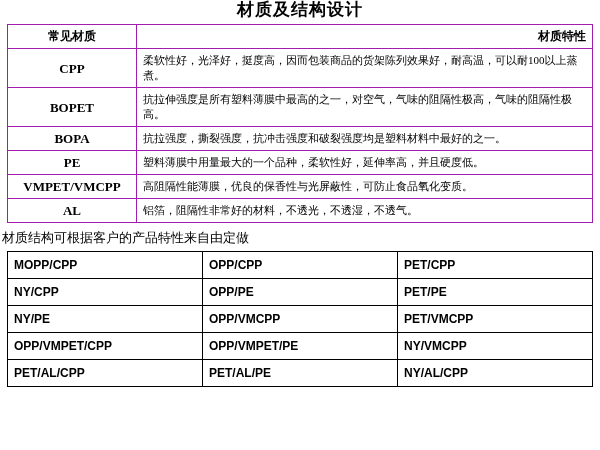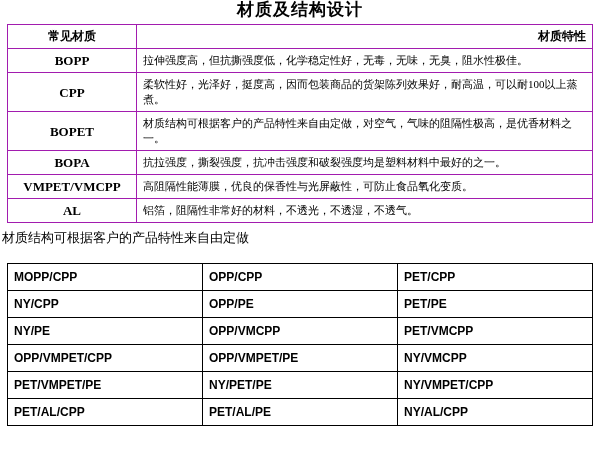--- a/index.html
+++ b/index.html
@@ -62,21 +62,21 @@
     font-size: 11px;
   }
   .sub-note {
     font-size: 13px;
     padding: 7px 4px 5px 2px;
     line-height: 16px;
   }
   table.combos {
     border-collapse: collapse;
     width: 586px;
-    margin: 12px auto;
+    margin: 0 auto;
     table-layout: fixed;
   }
   table.combos td {
     border: 1px solid #000000;
     padding: 4px 6px;
     font-size: 12px;
     font-weight: bold;
     height: 18px;
     line-height: 16px;
     vertical-align: middle;
@@ -91,34 +91,34 @@
 
   <table class="mat">
     <thead>
       <tr>
         <th class="col-name">常见材质</th>
         <th class="col-prop">材质特性</th>
       </tr>
     </thead>
     <tbody>
       <tr>
-        <td class="col-name">BOPP</td>
-        <td class="col-prop">拉伸强度高，但抗撕强度低，化学稳定性好，无毒，无味，无臭，阻水性极佳。</td>
-      </tr>
-      <tr>
         <td class="col-name">CPP</td>
         <td class="col-prop">柔软性好，光泽好，挺度高，因而包装商品的货架陈列效果好，耐高温，可以耐100以上蒸煮。</td>
       </tr>
       <tr>
         <td class="col-name">BOPET</td>
-        <td class="col-prop">材质结构可根据客户的产品特性来自由定做，对空气，气味的阻隔性极高，是优香材料之一。</td>
+        <td class="col-prop">抗拉伸强度是所有塑料薄膜中最高的之一，对空气，气味的阻隔性极高，气味的阻隔性极高。</td>
       </tr>
       <tr>
         <td class="col-name">BOPA</td>
         <td class="col-prop">抗拉强度，撕裂强度，抗冲击强度和破裂强度均是塑料材料中最好的之一。</td>
+      </tr>
+      <tr>
+        <td class="col-name">PE</td>
+        <td class="col-prop">塑料薄膜中用量最大的一个品种，柔软性好，延伸率高，并且硬度低。</td>
       </tr>
       <tr>
         <td class="col-name">VMPET/VMCPP</td>
         <td class="col-prop">高阻隔性能薄膜，优良的保香性与光屏蔽性，可防止食品氧化变质。</td>
       </tr>
       <tr>
         <td class="col-name">AL</td>
         <td class="col-prop">铝箔，阻隔性非常好的材料，不透光，不透湿，不透气。</td>
       </tr>
     </tbody>
@@ -142,25 +142,20 @@
         <td>NY/PE</td>
         <td>OPP/VMCPP</td>
         <td>PET/VMCPP</td>
       </tr>
       <tr>
         <td>OPP/VMPET/CPP</td>
         <td>OPP/VMPET/PE</td>
         <td>NY/VMCPP</td>
       </tr>
       <tr>
-        <td>PET/VMPET/PE</td>
-        <td>NY/PET/PE</td>
-        <td>NY/VMPET/CPP</td>
-      </tr>
-      <tr>
         <td>PET/AL/CPP</td>
         <td>PET/AL/PE</td>
         <td>NY/AL/CPP</td>
       </tr>
     </tbody>
   </table>
 
 </div>
 
 </body></html>

